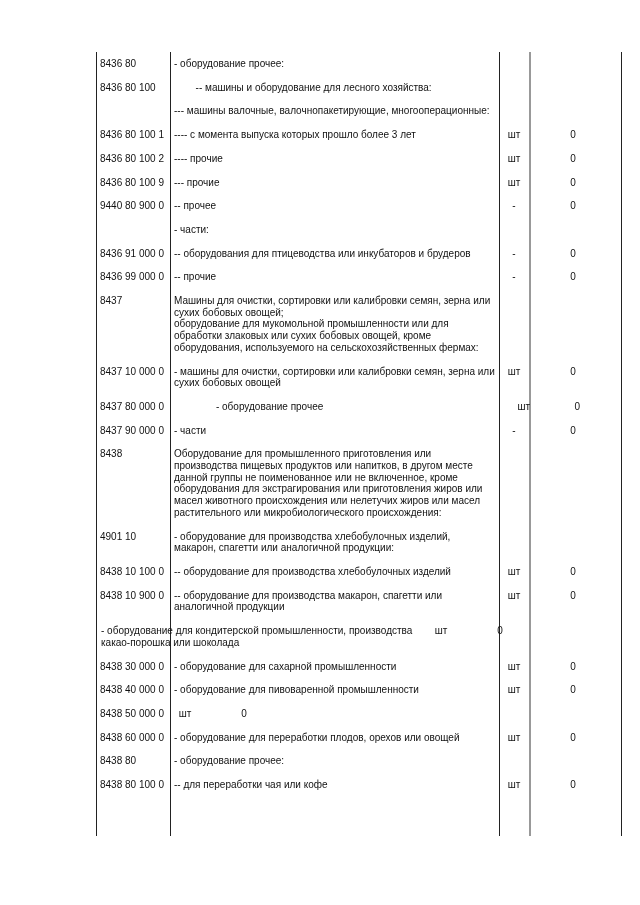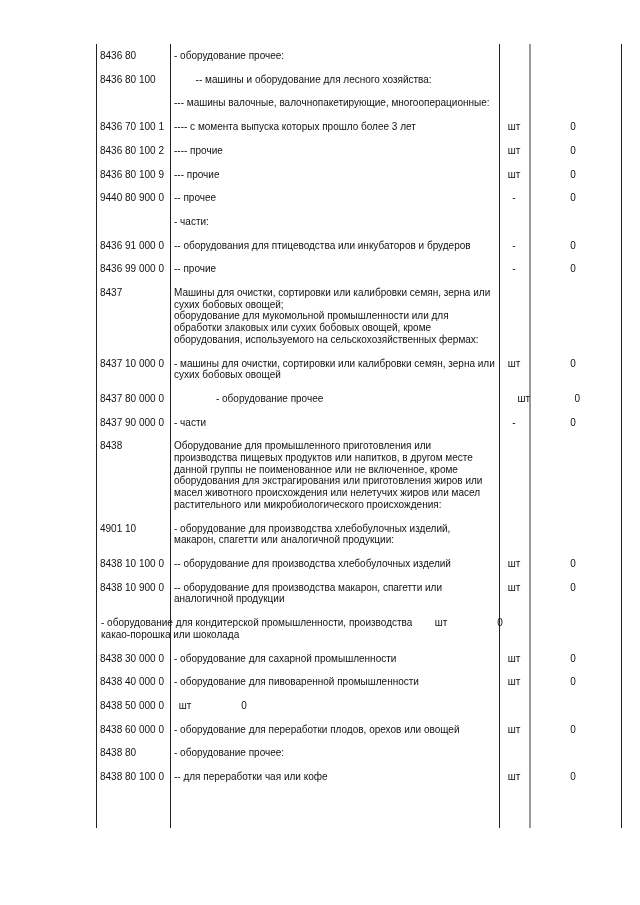--- a/index.html
+++ b/index.html
@@ -1,18 +1,18 @@
 <!DOCTYPE html>
 <html><head>
 <meta charset="utf-8">
 <style>
   html, body { margin: 0; padding: 0; background: #ffffff; }
   body { width: 640px; height: 905px; position: relative; overflow: hidden;
          font-family: "Liberation Sans", sans-serif; font-size: 10px; color: #111; }
-  .page { position: absolute; left: 0; top: 0; width: 640px; height: 634px; }
+  .page { position: absolute; left: 0; top: 8px; width: 640px; height: 634px; }
   .vline { position: absolute; top: 44px; height: 784px; width: 1px; background: #222; }
   .vline.grey { background: #999; width: 2px; }
   .table { position: absolute; left: 97px; top: 44px; width: 524px; }
   .row { position: relative; display: flex; }
   .c-code { width: 73px; padding-left: 3px; box-sizing: border-box; white-space: nowrap; }
   .c-desc { width: 329px; padding-left: 4px; padding-right: 4px; box-sizing: border-box; line-height: 11.7px; }
   .c-unit { width: 30px; text-align: center; }
   .c-rate { width: 92px; text-align: center; padding-right: 4px; box-sizing: border-box; }
   .row > div { padding-top: 6px; padding-bottom: 6px; line-height: 11.7px; }
 </style>
@@ -39,21 +39,21 @@
     <div class="c-unit"></div>
     <div class="c-rate"></div>
   </div>
       <div class="row">
     <div class="c-code"></div>
     <div class="c-desc" style="white-space: pre-line;">--- машины валочные, валочнопакетирующие, многооперационные:</div>
     <div class="c-unit"></div>
     <div class="c-rate"></div>
   </div>
       <div class="row">
-    <div class="c-code">8436 70 100 1</div>
+    <div class="c-code">8436 80 100 1</div>
     <div class="c-desc" style="white-space: pre-line;">---- с момента выпуска которых прошло более 3 лет</div>
     <div class="c-unit">шт</div>
     <div class="c-rate">0</div>
   </div>
       <div class="row">
     <div class="c-code">8436 80 100 2</div>
     <div class="c-desc" style="white-space: pre-line;">---- прочие</div>
     <div class="c-unit">шт</div>
     <div class="c-rate">0</div>
   </div>

